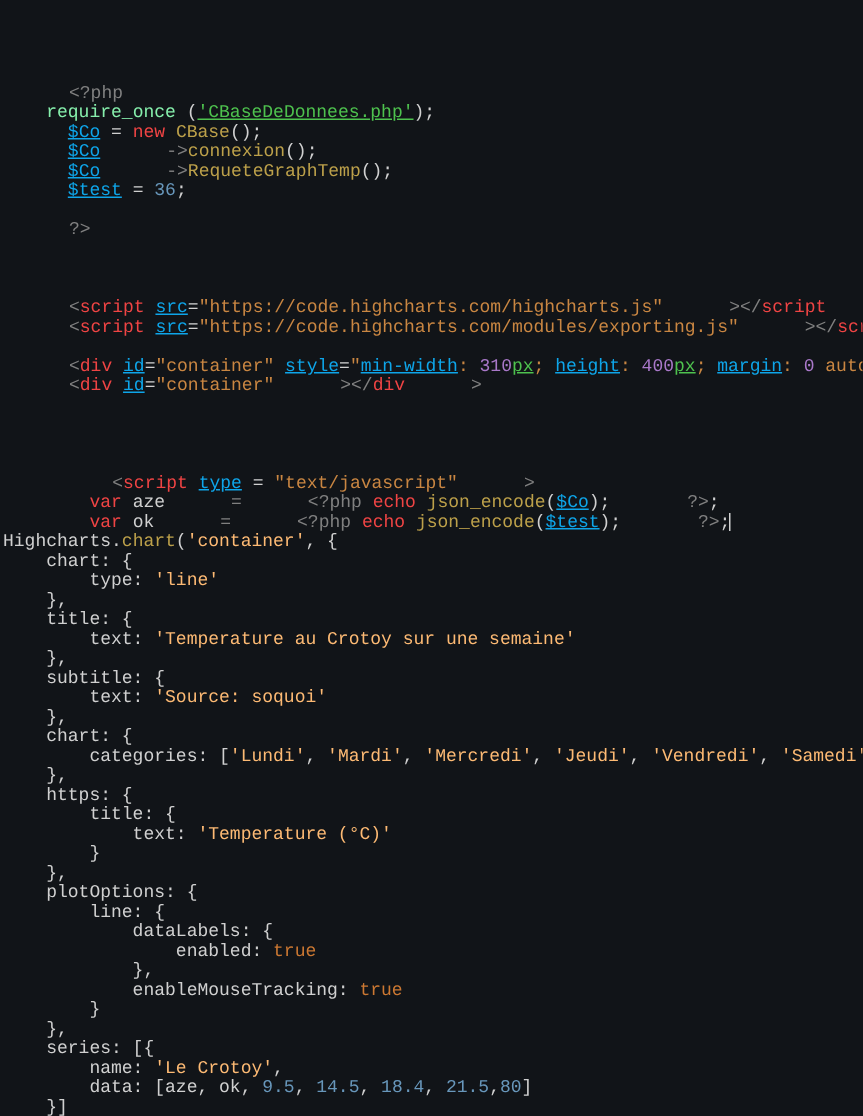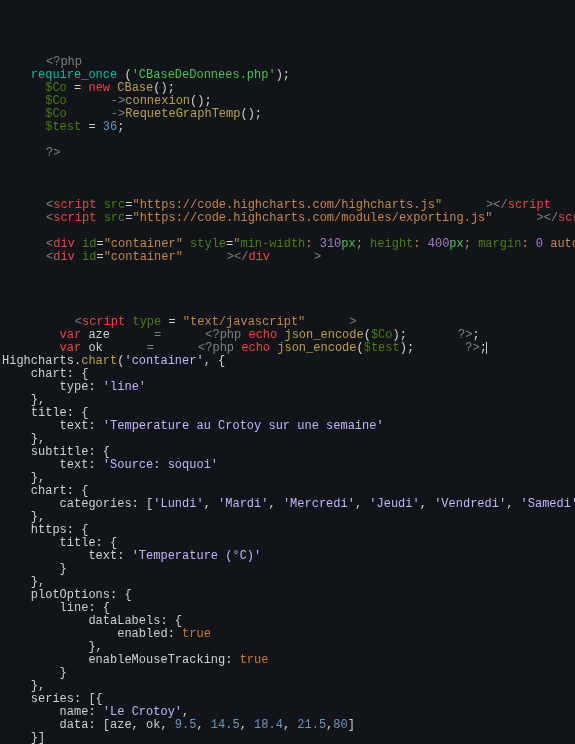--- a/index.html
+++ b/index.html
@@ -12,29 +12,29 @@
     color: #d0d0d0;
     white-space: pre;
     width: 575px;
     height: 744px;
     overflow: hidden;
   }
   .code {
     padding: 4px 2px;
   }
   .gray { color: #808080; margin-left: 44px; }
-  .green { color: #4ec24e; }
+  .green { color: #4ec24e; text-decoration: underline; }
   .blue { color: #ef4444; }
   .orange { color: #c98642; }
   .yellow { color: #bca04a; }
-  .lightblue { color: #4d7c0f; }
+  .lightblue { color: #0ea5e9; text-decoration: underline; }
   .purple { color: #a978c9; margin-top: 42px; }
-  .string { color: #c4b5fd; }
+  .string { color: #fdba74; }
   .number { color: #6897bb; text-align: center; }
-  .redish { color: #14b8a6; }
+  .redish { color: #86efac; }
   .bool { color: #cc7832; text-align: center; }
   .cursor {
     display: inline-block;
     width: 1px;
     height: 12px;
     background: #d0d0d0;
     vertical-align: middle;
     margin-left: -1px;
   }
 </style>

